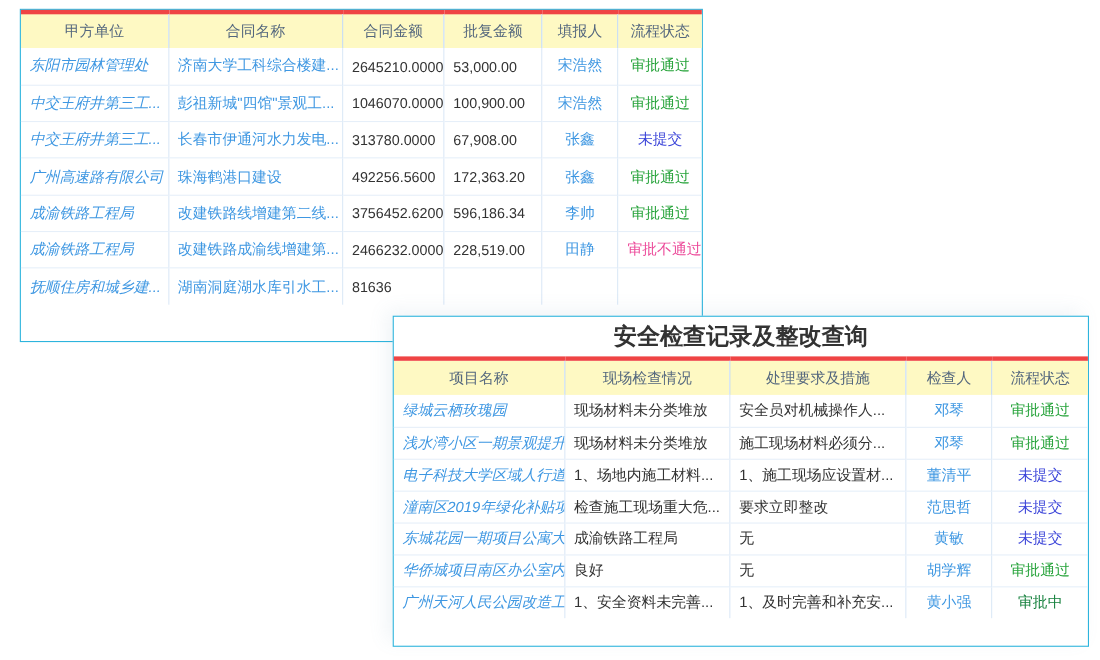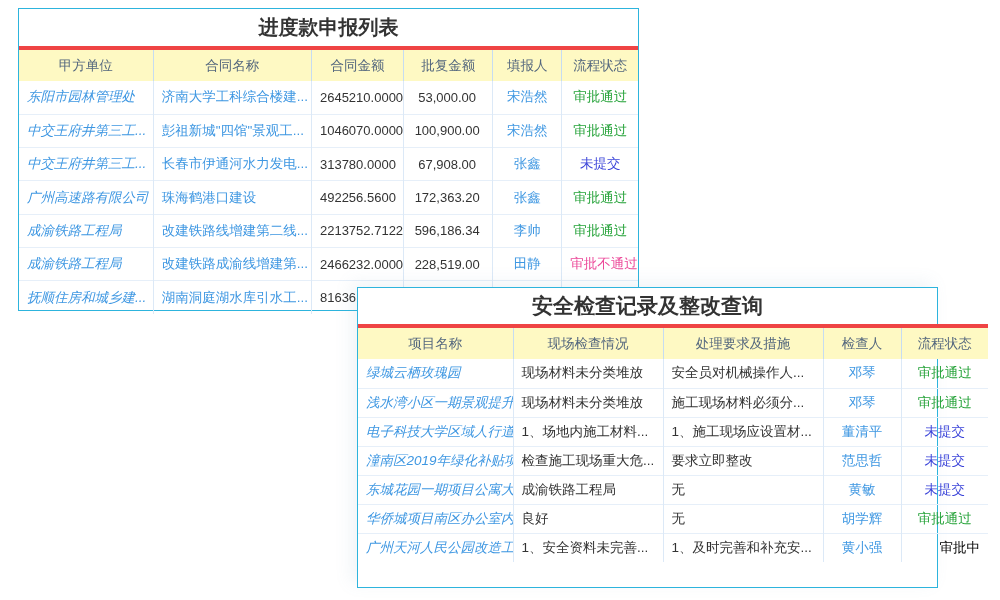--- a/index.html
+++ b/index.html
@@ -6,21 +6,21 @@
   html,body { width:1000px; height:600px; }
   body {
     position:relative; overflow:hidden; background:#ffffff;
     font-family:"Liberation Sans", sans-serif; color:#333;
   }
   .window {
     position:absolute; background:#ffffff;
     border:1.5px solid #2db4dd;
   }
   .win1 { left:18px; top:8px;  width:621px; height:303px; }
-  .win2 { left:357px; top:287px; width:581px; height:301px;
+  .win2 { left:357px; top:287px; width:633px; height:301px;
           box-shadow:-6px -5px 16px rgba(110,150,175,0.10); }
   .win-title {
     display:flex; align-items:center; justify-content:center;
     font-weight:bold; color:#333;
   }
   .win1 .win-title { height:37px; font-size:20px; }
   .win2 .win-title { height:36px; font-size:21px; }
   table { width:100%; border-collapse:collapse; table-layout:fixed; }
   th {
     background:#fef9c3; color:#54677e; font-weight:normal;
@@ -33,30 +33,29 @@
     font-size:13.5px; color:#333; padding:0 8px;
     border-left:1px solid #dce9f7; border-top:1px solid #e6eff9;
     white-space:nowrap; overflow:hidden; vertical-align:middle;
   }
   td:first-child { border-left:none;font-style:italic; }
   tbody tr:first-child td { border-top:none; }
   .win1 td { height:33.3px; }
   .win2 td { height:29px;margin-top:28px; }
   .c-link { color:#3e97e2; }
   .name   { color:#3e97e2; }
-  .num    { text-align:center; font-size:13px; padding-right:10px; }
+  .num    { text-align:left; font-size:13px; padding-right:10px; }
   .center { text-align:center; }
 </style>
 </head>
 <body>
 
 <div>
 
   <section class="window win1" id="win1">
-    <div class="win-title">进度款申报列表</div>
     <table>
       <colgroup>
         <col style="width:134px">
           <col style="width:158px">
           <col style="width:92px">
         <col style="width:89px">
           <col style="width:69px">
           <col style="width:76px">
       </colgroup>
       <thead>
@@ -98,21 +97,21 @@
             <td class="c-link">广州高速路有限公司</td>
             <td class="c-link">珠海鹤港口建设</td>
             <td class="num">492256.5600</td>
             <td class="num">172,363.20</td>
             <td class="name center">张鑫</td>
             <td class="status center" style="color: rgb(38, 163, 58);">审批通过</td>
           </tr>
           <tr>
             <td class="c-link">成渝铁路工程局</td>
             <td class="c-link">改建铁路线增建第二线...</td>
-            <td class="num">2213752.7122</td>
+            <td class="num">3756452.6200</td>
             <td class="num">596,186.34</td>
             <td class="name center">李帅</td>
             <td class="status center" style="color: rgb(38, 163, 58);">审批通过</td>
           </tr>
           <tr>
             <td class="c-link">成渝铁路工程局</td>
             <td class="c-link">改建铁路成渝线增建第...</td>
             <td class="num">2466232.0000</td>
             <td class="num">228,519.00</td>
             <td class="name center">田静</td>
@@ -190,19 +189,19 @@
             <td>良好</td>
             <td>无</td>
             <td class="name center">胡学辉</td>
             <td class="status center" style="color: rgb(38, 163, 58);">审批通过</td>
           </tr>
           <tr>
             <td class="c-link">广州天河人民公园改造工</td>
             <td>1、安全资料未完善...</td>
             <td>1、及时完善和补充安...</td>
             <td class="name center">黄小强</td>
-            <td class="status center" style="color: #000000; text-align: right;">审批中</td>
+            <td class="status center" style="color: #15803d;">审批中</td>
           </tr>
         </tbody>
     </table>
   </section>
 
 </div>
 
 </body></html>

